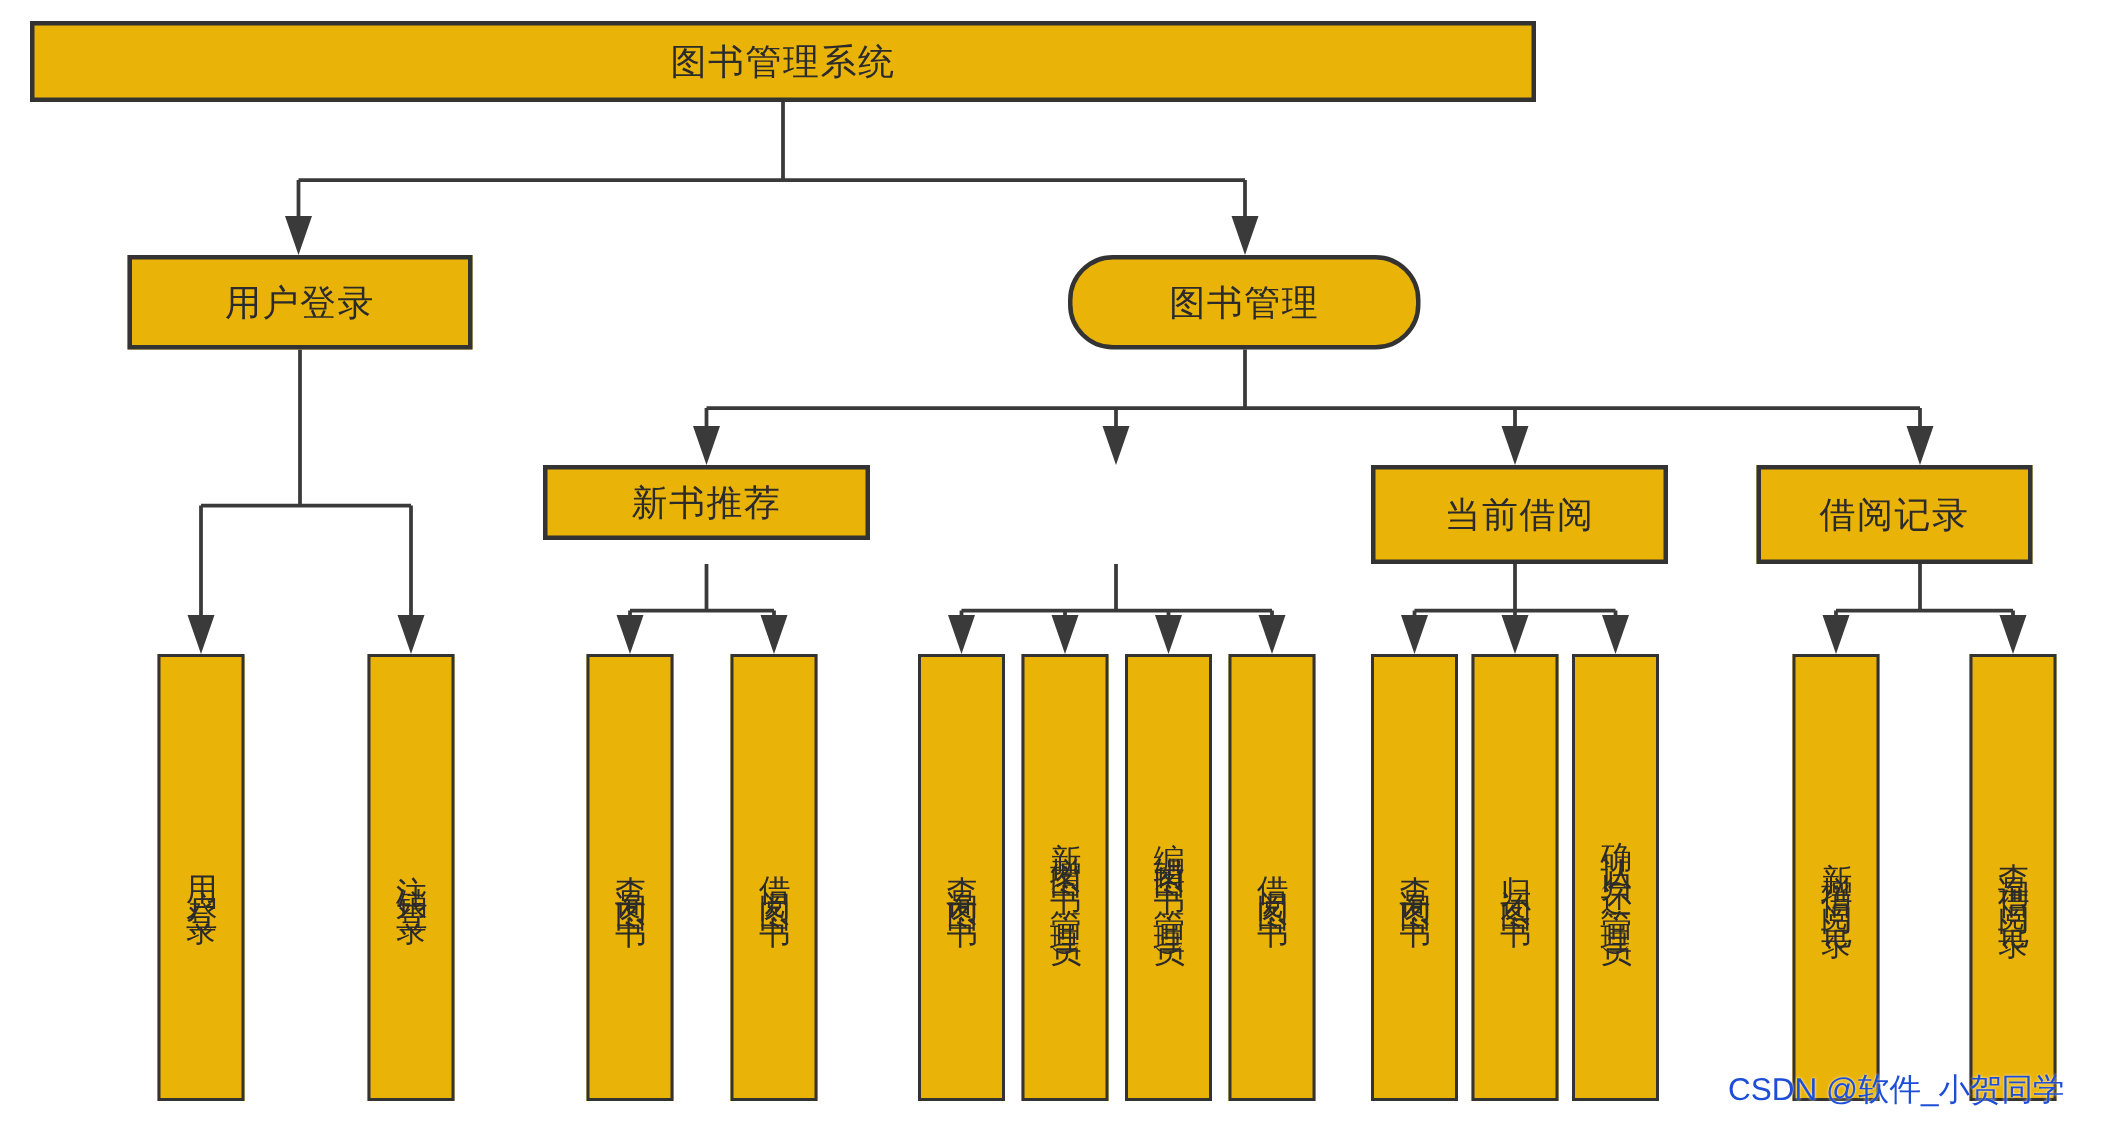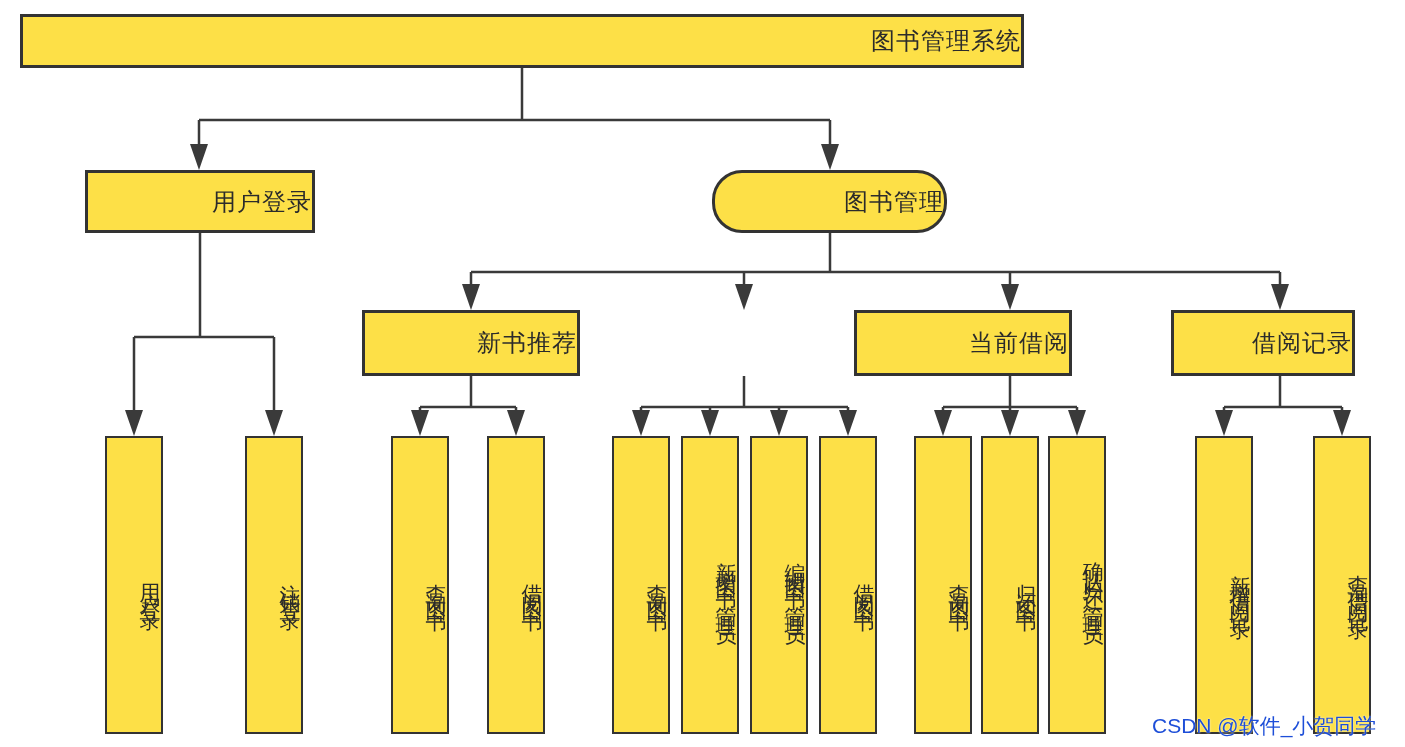--- a/index.html
+++ b/index.html
@@ -4,22 +4,22 @@
 <style>
   html,body{margin:0;padding:0;background:#ffffff;}
   body{
     width:1405px;height:747px;position:relative;overflow:hidden;
     font-family:"Liberation Sans","DejaVu Sans",sans-serif;
     color:#2b2b2b;
   }
   .stage{position:absolute;inset:0;}
   svg.wires{position:absolute;left:0;top:0;pointer-events:none;}
   .box{
-    position:absolute;background:#fde047;border:3px solid #333333;
-    box-sizing:border-box;display:flex;align-items:center;justify-content:flex-end;
+    position:absolute;background:#eab308;border:3px solid #333333;
+    box-sizing:border-box;display:flex;align-items:center;justify-content:center;
     z-index:2;
   }
   .hlabel{
     font-size:24px;letter-spacing:1px;color:#2b2b2b;white-space:nowrap;
   }
   .vbox{border-width:2.5px;}
   .vlabel{
     writing-mode:vertical-rl;text-orientation:mixed;
     font-size:21px;letter-spacing:9px;line-height:1;color:#2b2b2b;
   }
@@ -82,24 +82,24 @@
     <span class="hlabel">图书管理系统</span>
   </div>
 
   <div class="box" style="left:85px;top:170px;width:230px;height:63px;">
     <span class="hlabel">用户登录</span>
   </div>
   <div class="box" style="left:712px;top:170px;width:235px;height:63px;border-radius:30px;">
     <span class="hlabel">图书管理</span>
   </div>
 
-  <div class="box" style="left:362px;top:310px;width:218px;height:66px;">
+  <div class="box" style="left:362px;top:310px;width:218px;height:50px;">
     <span class="hlabel">新书推荐</span>
   </div>
-  <div class="box" style="left:854px;top:310px;width:218px;height:66px;">
+  <div class="box" style="left:914px;top:310px;width:198px;height:66px;">
     <span class="hlabel">当前借阅</span>
   </div>
   <div class="box" style="left:1171px;top:310px;width:184px;height:66px;">
     <span class="hlabel">借阅记录</span>
   </div>
 
   <div class="box vbox" style="left:105px;top:436px;width:58px;height:298px;">
     <span class="vlabel">用户登录</span>
   </div>
   <div class="box vbox" style="left:245px;top:436px;width:58px;height:298px;">

